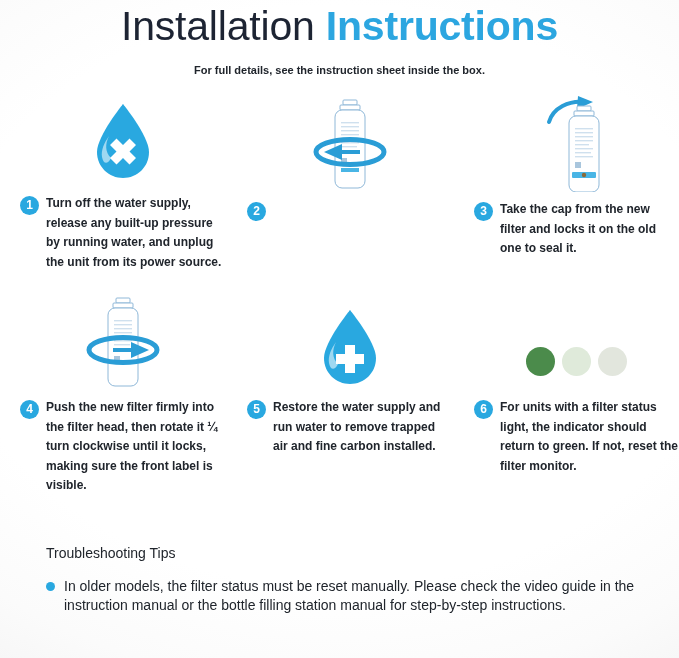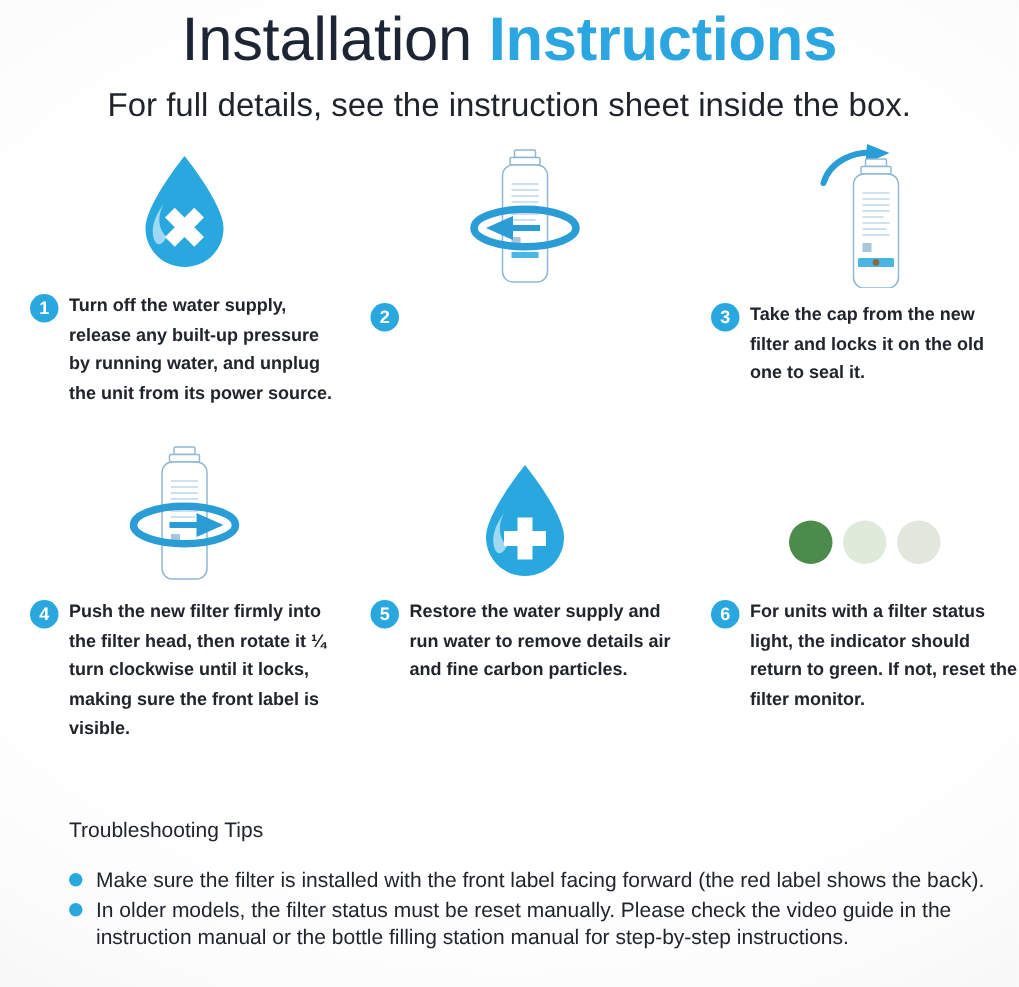--- a/index.html
+++ b/index.html
@@ -39,25 +39,25 @@
   }
   .title .t-light {
     font-weight: 300;
     color: #1d2433;
   }
   .title .t-bold {
     font-weight: 700;
     color: #2ca6e0;
   }
   .subtitle {
-    font-size: 22px;
+    font-size: 11px;
     line-height: 24px;
     color: #20252c;
     margin: 8px 0 0 0;
-    font-weight: 400;
+    font-weight: 700;
   }
 
   
   .grid {
     position: absolute;
     left: 0;
     top: 96px;
     width: 679px;
   }
   .row {
@@ -300,21 +300,21 @@
           <div class="drop-wrap">
             <svg width="74" height="86" viewBox="0 0 74 86">
               <path d="M37 6 C37 6 63 38 63 54 C63 69 51 80 37 80 C23 80 11 69 11 54 C11 38 37 6 37 6 Z" fill="#29a8e0"></path>
               <path d="M25 60 C19 54 19 46 23 38 C18 45 15 52 16 59 C17 65 21 68 25 60 Z" fill="#ffffff" opacity="0.55"></path>
               <path d="M32 41 L42 41 L42 50 L51 50 L51 60 L42 60 L42 69 L32 69 L32 60 L23 60 L23 50 L32 50 Z" fill="#ffffff"></path>
             </svg>
           </div>
         </div>
         <div class="steptext">
           <div class="badge">5</div>
-          <div class="stepbody">Restore the water supply and run water to remove details air and fine carbon particles.</div>
+          <div class="stepbody">Restore the water supply and run water to remove trapped air and fine carbon installed.</div>
         </div>
       </div>
 
       <div class="cell cell-3">
         <div class="art art-tall">
           <div class="dots">
             <div class="dot" style="background:#4b8b4b"></div>
             <div class="dot" style="background:#dfeada"></div>
             <div class="dot" style="background:#e2e6dd"></div>
           </div>
@@ -324,24 +324,20 @@
           <div class="stepbody">For units with a filter status light, the indicator should return to green. If not, reset the filter monitor.</div>
         </div>
       </div>
 
     </div>
   </div>
 
   <div class="trouble">
     <h2 class="trouble-title">Troubleshooting Tips</h2>
     <ul class="tips">
-      <li class="tip">
-        <span class="tip-bullet"></span>
-        <span class="tip-text">Make sure the filter is installed with the front label facing forward (the red label shows the back).</span>
-      </li>
       <li class="tip">
         <span class="tip-bullet"></span>
         <span class="tip-text">In older models, the filter status must be reset manually. Please check the video guide in the instruction manual or the bottle filling station manual for step-by-step instructions.</span>
       </li>
     </ul>
   </div>
 
 </div>
 
 </body></html>

